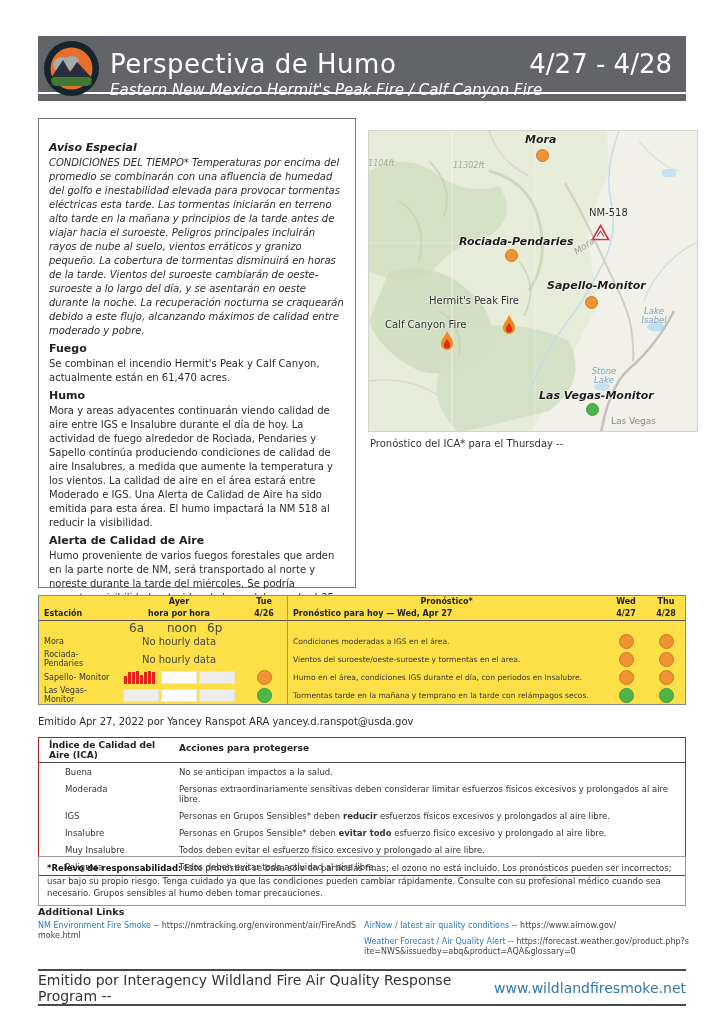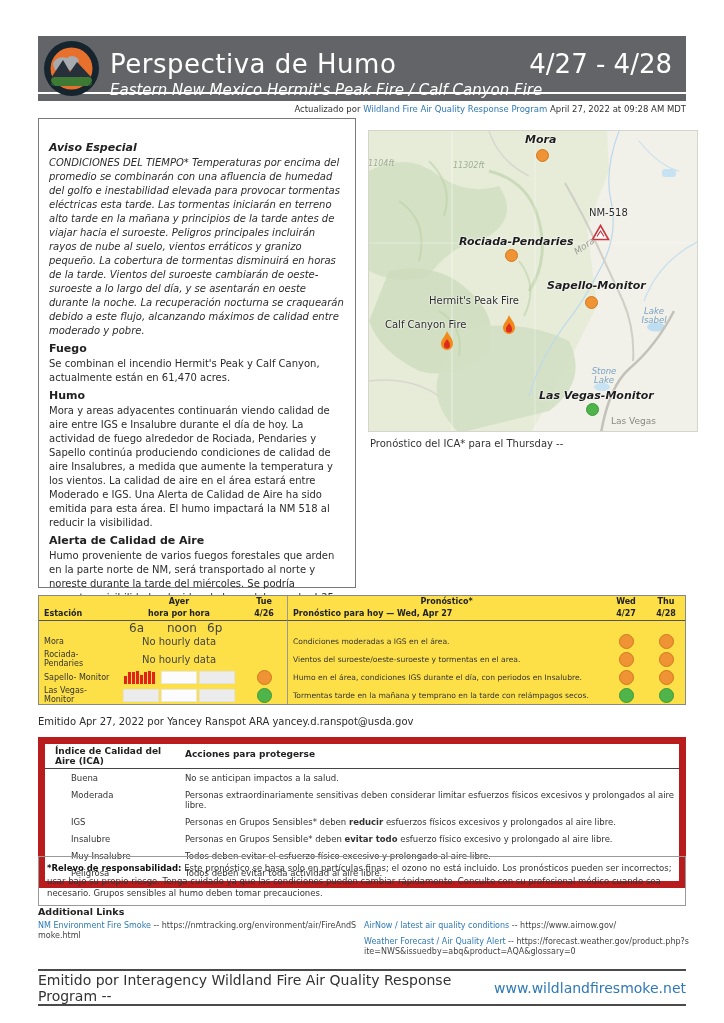--- a/index.html
+++ b/index.html
@@ -67,21 +67,21 @@
   .barbox{width:36px;height:13px;display:flex;align-items:flex-end;gap:1px;padding-left:1px;}
   .barbox span{width:3px;background:#e2231a;display:inline-block;}
   .dotcell{justify-content:center;}
   .dot{width:13px;height:13px;border-radius:50%;}
   .dot-orange{background:#ef9335;border:1px solid #d07820;}
   .dot-green{background:#4fb54a;border:1px solid #3c9a3c;}
 
   .emitido{position:absolute;left:38px;top:716px;font-size:10px;color:#2c2c2c;}
 
   
-  .aqi{position:absolute;left:38px;top:737px;width:648px;border:7px solid #b91c1c;box-sizing:border-box;background:#fff;}
+  .aqi{position:absolute;left:38px;top:737px;width:648px;border:1px solid #b91c1c;box-sizing:border-box;background:#fff;}
   .aqi-head{display:grid;grid-template-columns:136px 1fr;border-bottom:1.5px solid #444;}
   .aqi-head .c1{font-size:9px;font-weight:bold;line-height:9.5px;padding:3px 2px 2px 10px;}
   .aqi-head .c2{font-size:9px;font-weight:bold;padding:5px 2px 2px 4px;}
   .aqi-row{display:grid;grid-template-columns:136px 1fr;}
   .aqi-row .lvl{font-size:8.5px;color:#333;padding:3.5px 2px 3.5px 26px;}
   .aqi-row .act{font-size:8.5px;color:#333;padding:3.5px 4px 3.5px 4px;}
 
   
   .disclaimer{position:absolute;left:38px;top:856px;width:648px;border:1px solid #999;box-sizing:border-box;
               padding:5px 8px;font-size:8.5px;line-height:12.5px;color:#333;}
@@ -116,23 +116,20 @@
     </svg>
     <div class="titlerow">
       <span class="title">Perspectiva de Humo</span>
       <span class="daterange">4/27 - 4/28</span>
     </div>
     <div class="subtitlerow">
       <span class="subtitle">Eastern New Mexico Hermit's Peak Fire / Calf Canyon Fire</span>
     </div>
   </div>
 
-  <div class="updated">
-    <span>Actualizado por </span><a href="#">Wildland Fire Air Quality Response Program</a><span> April 27, 2022 at 09:28 AM MDT</span>
-  </div>
 
   <div class="leftbox">
     <div class="sec-h it">Aviso Especial</div>
     <p class="sec-p it">CONDICIONES DEL TIEMPO* Temperaturas por encima del promedio se combinarán con una afluencia de humedad del golfo e inestabilidad elevada para provocar tormentas eléctricas esta tarde. Las tormentas iniciarán en terreno alto tarde en la mañana y principios de la tarde antes de viajar hacia el suroeste. Peligros principales incluirán rayos de nube al suelo, vientos erráticos y granizo pequeño. La cobertura de tormentas disminuirá en horas de la tarde. Vientos del suroeste cambiarán de oeste-suroeste a lo largo del día, y se asentarán en oeste durante la noche. La recuperación nocturna se craquearán debido a este flujo, alcanzando máximos de calidad entre moderado y pobre.</p>
     <div class="sec-h">Fuego</div>
     <p class="sec-p">Se combinan el incendio Hermit's Peak y Calf Canyon, actualmente están en 61,470 acres.</p>
     <div class="sec-h">Humo</div>
     <p class="sec-p">Mora y areas adyacentes continuarán viendo calidad de aire entre IGS e Insalubre durante el día de hoy. La actividad de fuego alrededor de Rociada, Pendaries y Sapello continúa produciendo condiciones de calidad de aire Insalubres, a medida que aumente la temperatura y los vientos. La calidad de aire en el área estará entre Moderado e IGS. Una Alerta de Calidad de Aire ha sido emitida para esta área. El humo impactará la NM 518 al reducir la visibilidad.</p>
     <div class="sec-h">Alerta de Calidad de Aire</div>
     <p class="sec-p">Humo proveniente de varios fuegos forestales que arden en la parte norte de NM, será transportado al norte y noreste durante la tarde del miércoles. Se podría encontrar visibilidad reducida a lo largo del corredor I-25, entre Las Vegas y Springer, como también en la carretera estatal de NM518.</p>

